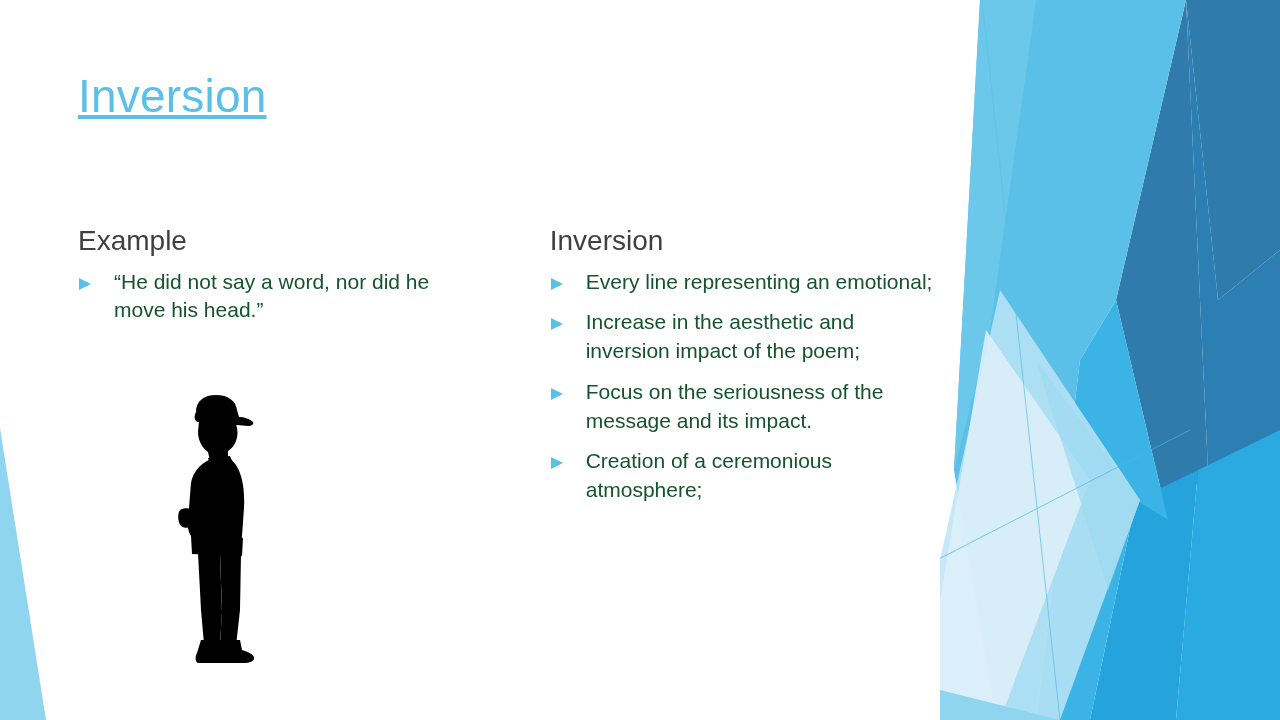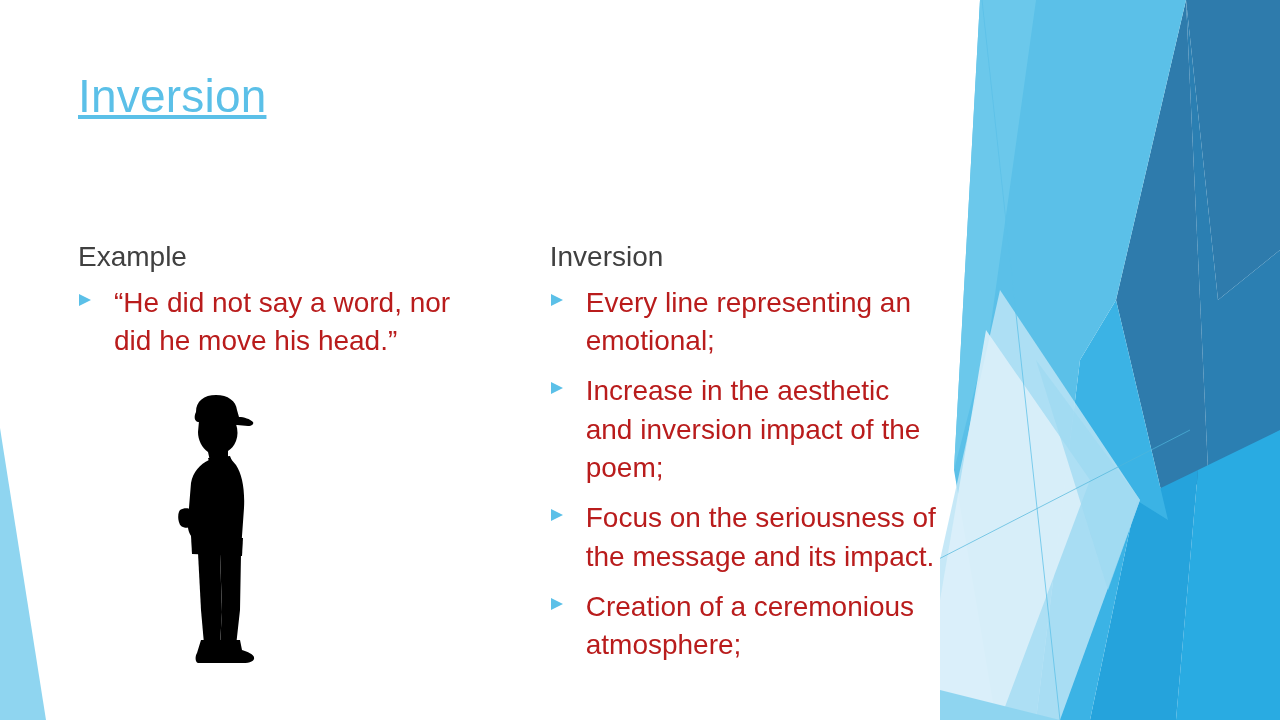--- a/index.html
+++ b/index.html
@@ -47,21 +47,21 @@
     font-weight: 400;
     letter-spacing: 0.2px;
     white-space: nowrap;
     text-decoration: underline;
   }
 
   
   .columns {
     position: absolute;
     left: 78px;
-    top: 240px;
+    top: 224px;
     width: 860px;
     display: flex;
     gap: 64px;
   }
   .col-left  { width: 420px; }
   .col-right { width: 400px; }
 
   .col-heading {
     font-size: 28px;
     line-height: 1.2;
@@ -86,23 +86,23 @@
   .bullet-marker {
     flex: 0 0 auto;
     width: 14px;
     margin-right: 22px;
     margin-top: 9px;
   }
   .bullet-marker svg { display: block; }
 
   .bullet-text {
     flex: 1 1 auto;
-    font-size: 28px;
+    font-size: 21px;
     line-height: 1.37;
-    color: #b91c1c;
+    color: #14532d;
   }
 
   
   .silhouette {
     position: absolute;
     left: 168px;
     top: 388px;
     width: 112px;
     height: 280px;
   }

